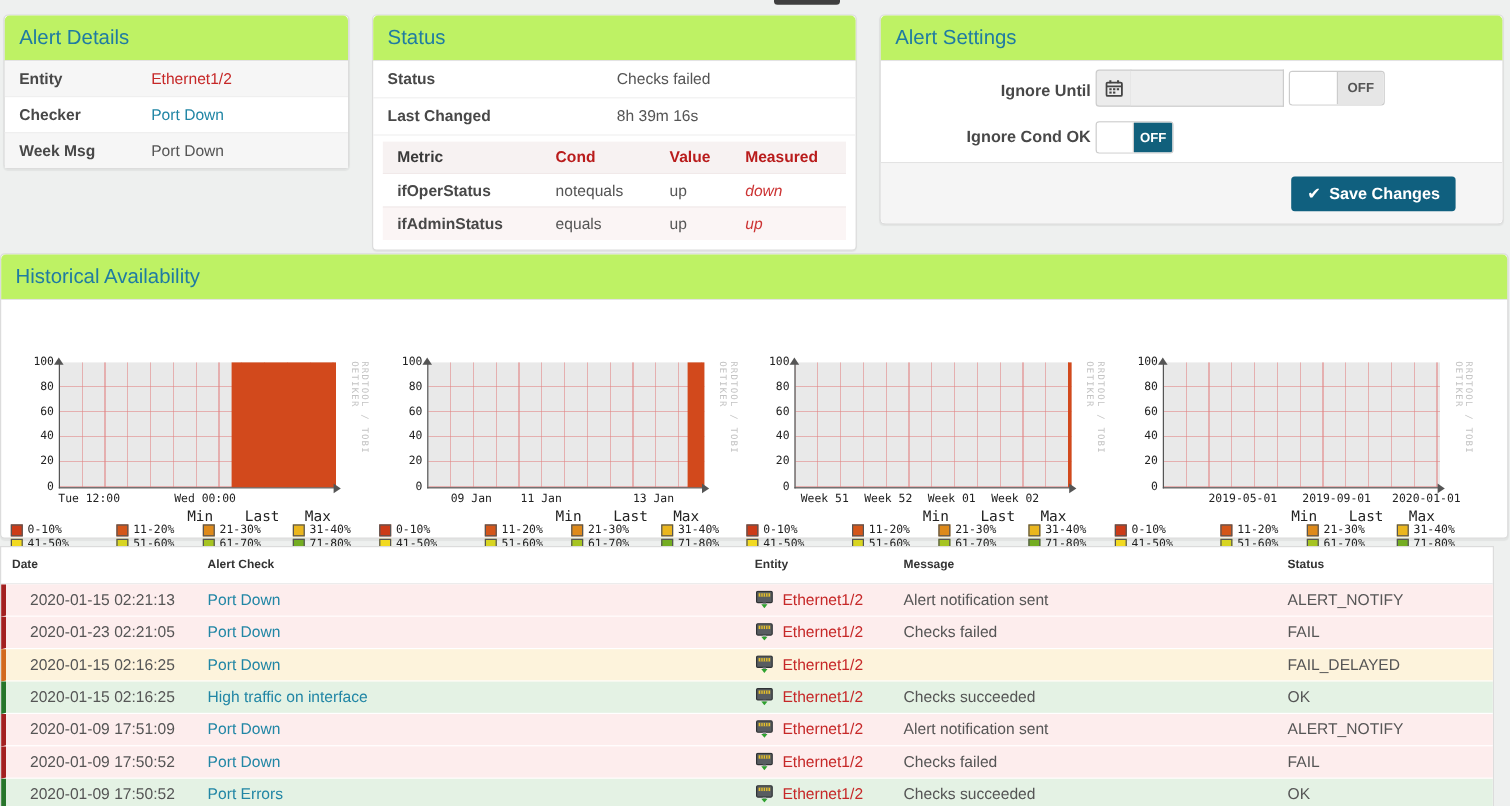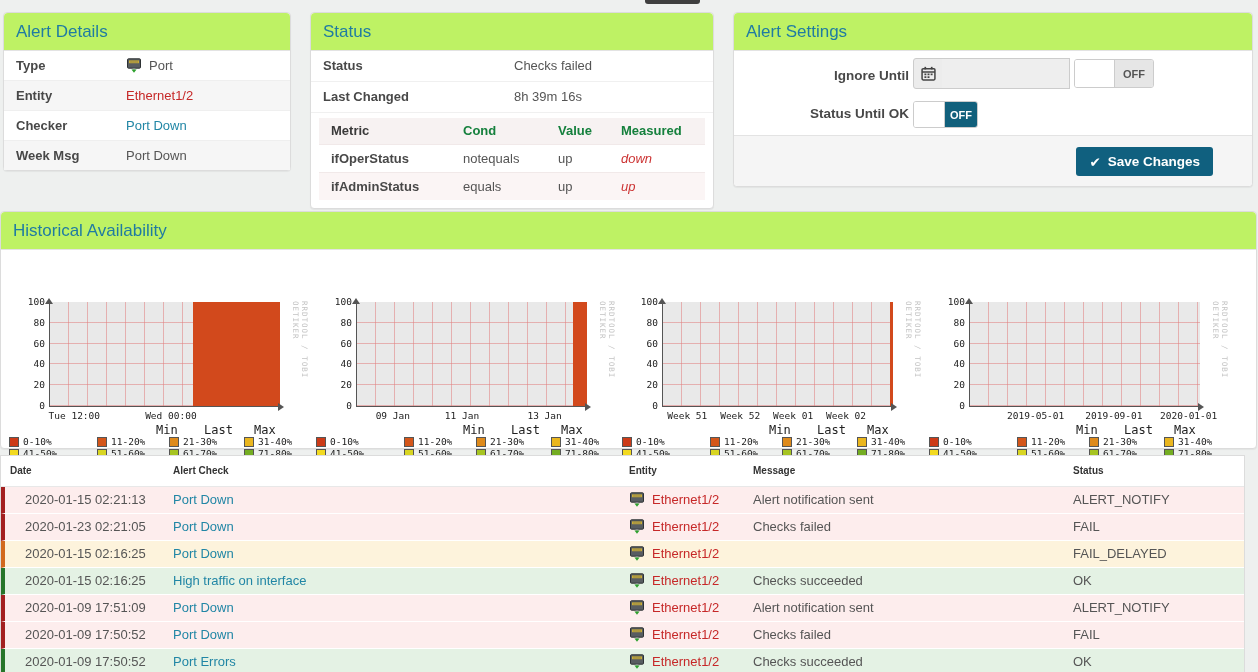--- a/index.html
+++ b/index.html
@@ -29,21 +29,21 @@
   .fail-text{color:var(--status-fail-text,#d43f3f);}
   .metrics{margin:5px 8px 8px;text-decoration:underline;}
   .metrow{position:relative;height:27px;line-height:27px;font-size:13px;border-top:1px solid #f1e9e9;}
   .metrow.hd{height:26px;line-height:26px;font-weight:700;color:#3a3a3a;background:#f7f2f2;border-top:none;}
   .metrow.r1{background:#fbf5f5;}
   .m0{position:absolute;left:12px;}  .m0.name{font-weight:700;color:#484848;}
   .m1{position:absolute;left:144px;color:#555;}
   .m2{position:absolute;left:239px;color:#555;}
   .m3{position:absolute;left:302px;color:#555;}
   .measured{font-style:italic;color:#cc3333;}
-  .metrow.hd .m1,.metrow.hd .m2,.metrow.hd .m3{color:#15803d;}
+  .metrow.hd .m1,.metrow.hd .m2,.metrow.hd .m3{color:#b91c1c;}
   
   #panel-settings{left:733px;top:12px;width:520px;height:175px;}
   .set-lab{position:absolute;width:175px;text-align:right;font-size:13.5px;font-weight:700;color:#484848;}
   .cal-btn{position:absolute;left:179px;top:45px;width:30px;height:31px;background:#ececec;
            border:1px solid #ccc;border-radius:3px 0 0 3px;box-sizing:border-box;
            display:flex;align-items:center;justify-content:center;cursor:pointer;}
   .dt-input{position:absolute;left:208px;top:45px;width:128px;height:31px;background:#eee;
             border:1px solid #ccc;border-left:none;box-sizing:border-box;font-size:13px;padding:0 8px;color:#555;}
   .toggle{position:absolute;display:flex;border:1px solid #ccc;border-radius:3px;overflow:hidden;
           box-sizing:border-box;cursor:pointer;background:#fff;}
@@ -106,30 +106,20 @@
   .c-msg{left:748px;color:#555;}
   .c-status{left:1068px;color:#555;}
 </style>
 </head>
 <body>
 
 <div class="toptab"></div>
 
 <div class="panel" id="panel-details">
   <div class="panel-h">Alert Details</div>
-  <div class="detrow">
-    <span class="lab">Type</span>
-    <span class="val"><span class="picon"><svg width="16" height="15" viewBox="0 0 16 15">
-            <rect x="1.5" y="0.8" width="13" height="9.4" rx="1" fill="#585d61" stroke="#2e3234" stroke-width="1"></rect>
-            <rect x="3.2" y="2.4" width="9.6" height="2.8" fill="#e8c22b"></rect>
-            <path d="M5 2.4v2.8 M7 2.4v2.8 M9 2.4v2.8 M11 2.4v2.8" stroke="#585d61" stroke-width="0.8"></path>
-            <rect x="6.6" y="10.2" width="2.8" height="1.4" fill="#8a8f93"></rect>
-            <path d="M5.4 11.6 h5.2 L8 14.8 z" fill="#2ea12e"></path>
-          </svg></span><span>Port</span></span>
-  </div>
   <div class="detrow alt">
     <span class="lab">Entity</span>
     <span class="val entity-link">Ethernet1/2</span>
   </div>
   <div class="detrow">
     <span class="lab">Checker</span>
     <span class="val link">Port Down</span>
   </div>
   <div class="detrow alt">
     <span class="lab">Week Msg</span>
@@ -185,21 +175,21 @@
           <rect x="3.2" y="9.6" width="1.8" height="1.6"></rect>
           <rect x="6.1" y="9.6" width="1.8" height="1.6"></rect>
         </g>
       </svg>
   </span>
   <input class="dt-input" type="text" disabled="" value="" style="">
   <span class="toggle" id="toggle-ignore-until">
     <span class="t-handle"></span>
     <span class="t-off">OFF</span>
   </span>
-  <span class="set-lab" style="left:0;top:93px;">Status Until OK</span>
+  <span class="set-lab" style="left:0;top:93px;">Ignore Cond OK</span>
   <span class="toggle" id="toggle-ignore-until-ok">
     <span class="t-handle"></span>
     <span class="t-off">OFF</span>
   </span>
   <div class="set-footer">
     <button class="save-btn">
       <span>✔</span>
       <span>Save Changes</span>
     </button>
   </div>
@@ -285,21 +275,21 @@
         <div class="plot">
           <div class="gbar" style="left: 94%; width: 6%;"></div>
         </div>
         <span class="ytick" style="top: 112px;">0</span>
         <span class="ytick" style="top: 91.2px;">20</span>
         <span class="ytick" style="top: 70.4px;">40</span>
         <span class="ytick" style="top: 49.6px;">60</span>
         <span class="ytick" style="top: 28.8px;">80</span>
         <span class="ytick" style="top: 8px;">100</span>
         <span class="xtick" style="left: 76.8px;">09 Jan</span>
-        <span class="xtick" style="left: 146px;">11 Jan</span>
+        <span class="xtick" style="left: 135px;">11 Jan</span>
         <span class="xtick" style="left: 228.6px; text-align: right;">13 Jan</span>
         <div class="wmark">RRDTOOL / TOBI OETIKER</div>
         <div class="leg-hdr">
           <span style="left: 147px;">Min</span>
           <span style="left: 195px;">Last</span>
           <span style="left: 245px;">Max</span>
         </div>
         <div class="leg-row" style="top: 147px;">
           <span class="leg-item" style="left: 0px;">
             <span class="leg-sq" style="background: rgb(204, 59, 24);"></span>

